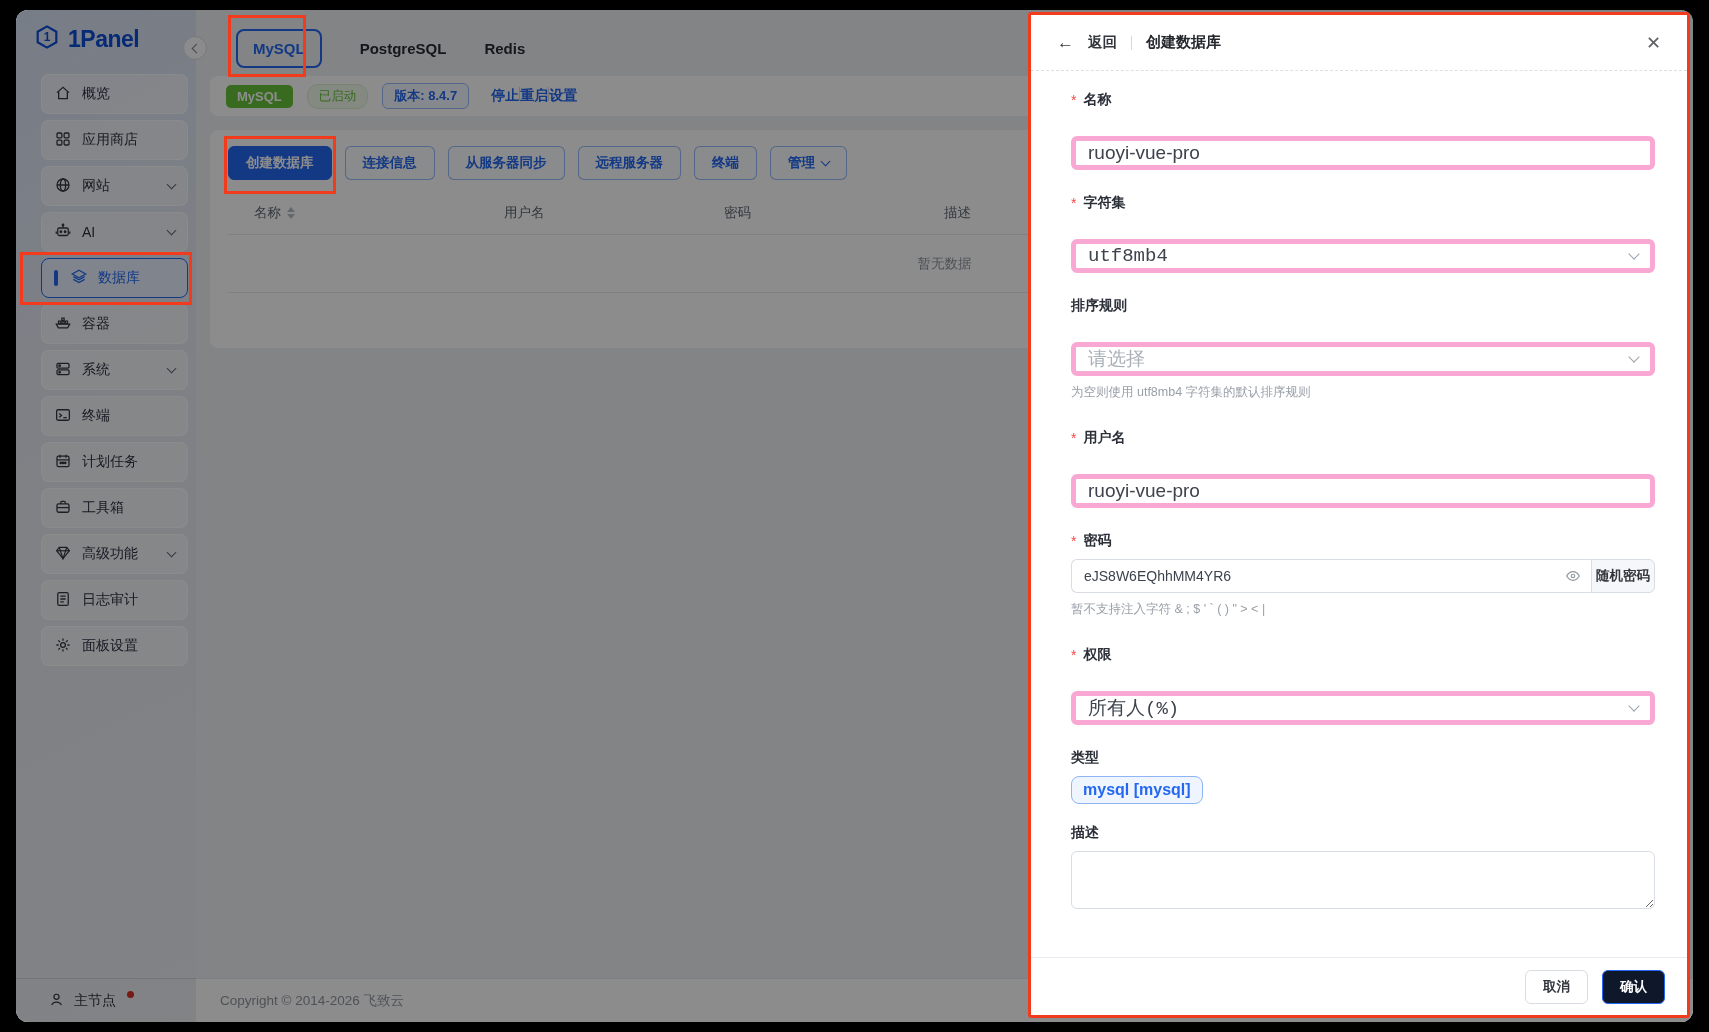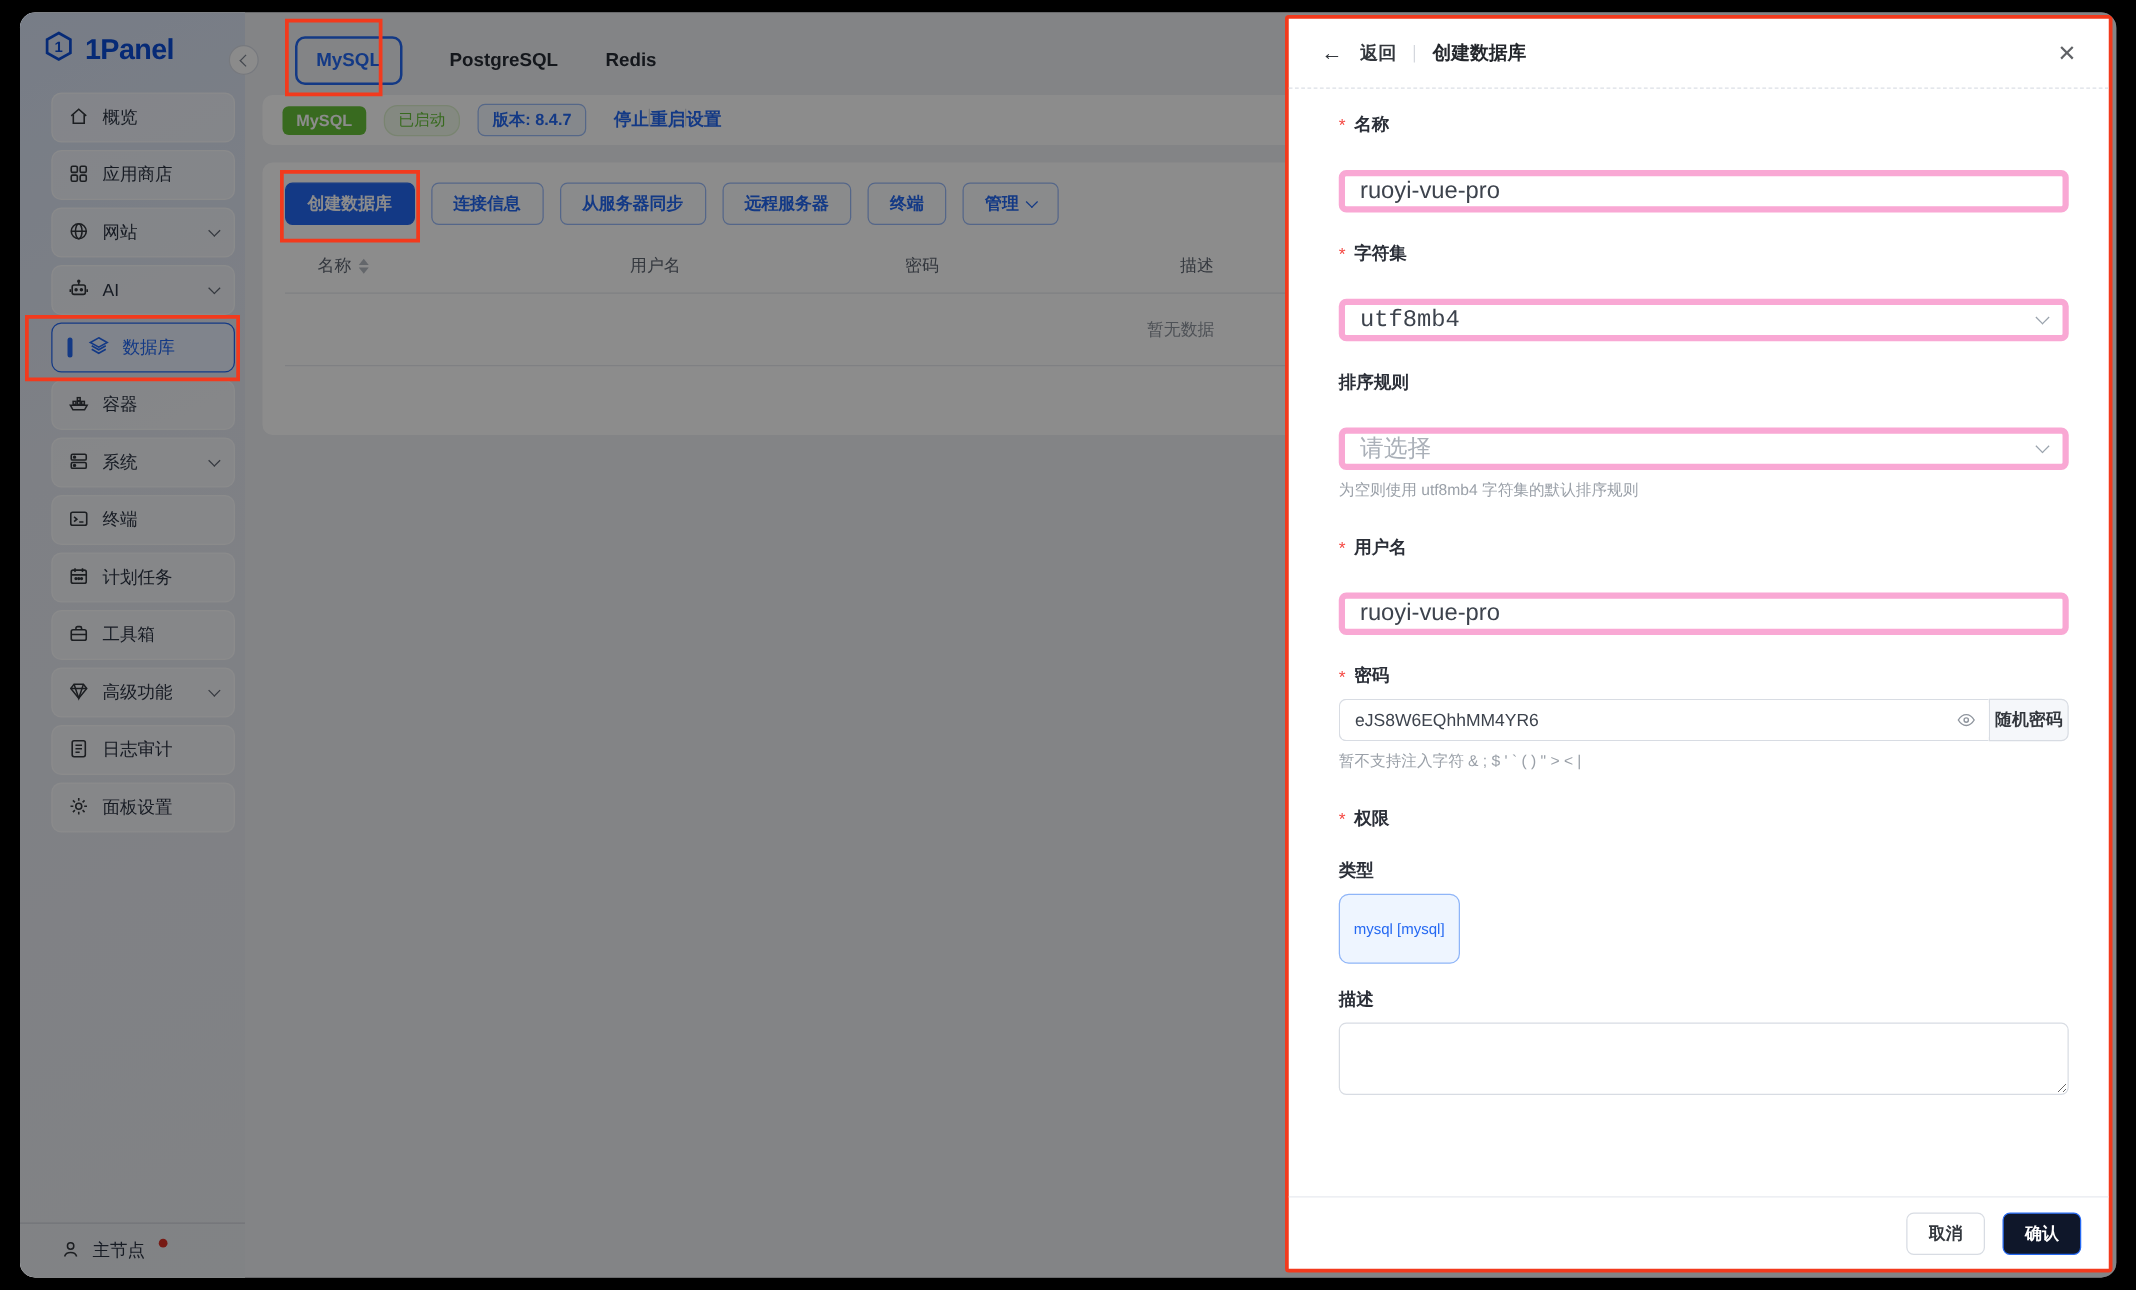--- a/index.html
+++ b/index.html
@@ -87,22 +87,22 @@
   .placeholder { color:#aab0b8; }
   .help-text { margin-top:8px; font-size:12.5px; color:#9aa0a8; }
   .gap20 { margin-top:20px; } .gap24 { margin-top:24px; } .gap28 { margin-top:28px; }
   .pw-row { display:flex; margin-top:9px; }
   .pw-box { flex:1; position:relative; }
   .pw-box input { width:100%; height:34px; border:1px solid #d8dce3; border-right:none; border-radius:6px 0 0 6px;
             padding:0 36px 0 12px; font-size:14px; color:#3d434d; outline:none; font-family:"Liberation Sans", sans-serif; }
   .eye { position:absolute; right:10px; top:9px; cursor:pointer; }
   .btn-append { height:34px; padding:0 4px; background:#f5f7fa; border:1px solid #d8dce3; border-radius:0 6px 6px 0;
             font-size:13.5px; color:#33373d; font-weight:600; display:flex; align-items:center; cursor:pointer; }
-  .tag { display:inline-flex; margin-top:9px; padding:20px 11px; border:1px solid #8fb5f8; background:#eef5ff;
-            color:#2468f2; font-size:12px; font-weight:400; border-radius:8px; cursor:pointer; }
+  .tag { display:inline-flex; margin-top:9px; padding:4px 11px; border:1px solid #8fb5f8; background:#eef5ff;
+            color:#2468f2; font-size:16px; font-weight:700; border-radius:8px; cursor:pointer; }
   textarea.area { margin-top:9px; width:100%; height:58px; border:1px solid #d8dce3; border-radius:6px; resize:vertical;
             padding:8px 12px; font-size:14px; color:#3d434d; outline:none; font-family:"Liberation Sans", sans-serif; }
   .drawer-footer { flex:0 0 auto; height:58px; border-top:1px solid #e8eaef; display:flex; align-items:center;
             justify-content:flex-end; gap:14px; padding-right:22px; }
   .btn-plain { height:34px; padding:0 17px; background:#fff; border:1px solid #d8dce3; border-radius:6px;
             font-size:13.5px; color:#33373d; font-weight:600; display:flex; align-items:center; cursor:pointer; }
   .btn-confirm { height:34px; padding:0 17px; background:#0f172a; border:1px solid #2468f2; border-radius:6px;
             font-size:13.5px; color:#fff; font-weight:600; display:flex; align-items:center; cursor:pointer; }
 
   
@@ -300,20 +300,23 @@
               <span class="caret-down"></span>
             </span>
         </span>
         <span class="th">用户名</span>
         <span class="th">密码</span>
         <span class="th">描述</span>
       </div>
       <div class="empty-row">暂无数据</div>
     </div>
 
+    <div class="main-footer">
+      <span>Copyright © 2014-2026 飞致云</span>
+    </div>
   </div>
 
   <div class="overlay"></div>
 
   <div class="drawer">
     <div class="drawer-header">
       <span class="back-arrow">←</span>
       <span class="back-label">返回</span>
       <span class="vsep"></span>
       <span class="drawer-title">创建数据库</span>
@@ -349,20 +352,24 @@
                 <path d="M2.5 12 C5.5 7 9 5.5 12 5.5 s6.5 1.5 9.5 6.5 c-3 5 -6.5 6.5 -9.5 6.5 S5.5 17 2.5 12 Z"></path>
                 <circle cx="12" cy="12" r="2.6"></circle>
               </svg>
           </span>
         </span>
         <span class="btn-append">随机密码</span>
       </div>
       <div class="help-text">暂不支持注入字符 &amp; ; $ ' ` ( ) " &gt; &lt; |</div>
 
       <div class="field-label required gap28">权限</div>
+      <div class="select">
+        <span>所有人(%)</span>
+        <span class="chev-down"></span>
+      </div>
 
       <div class="field-label gap24">类型</div>
       <span class="tag">mysql [mysql]</span>
 
       <div class="field-label gap20">描述</div>
       <textarea class="area" style=""></textarea>
     </div>
 
     <div class="drawer-footer">
       <span class="btn-plain">取消</span>

